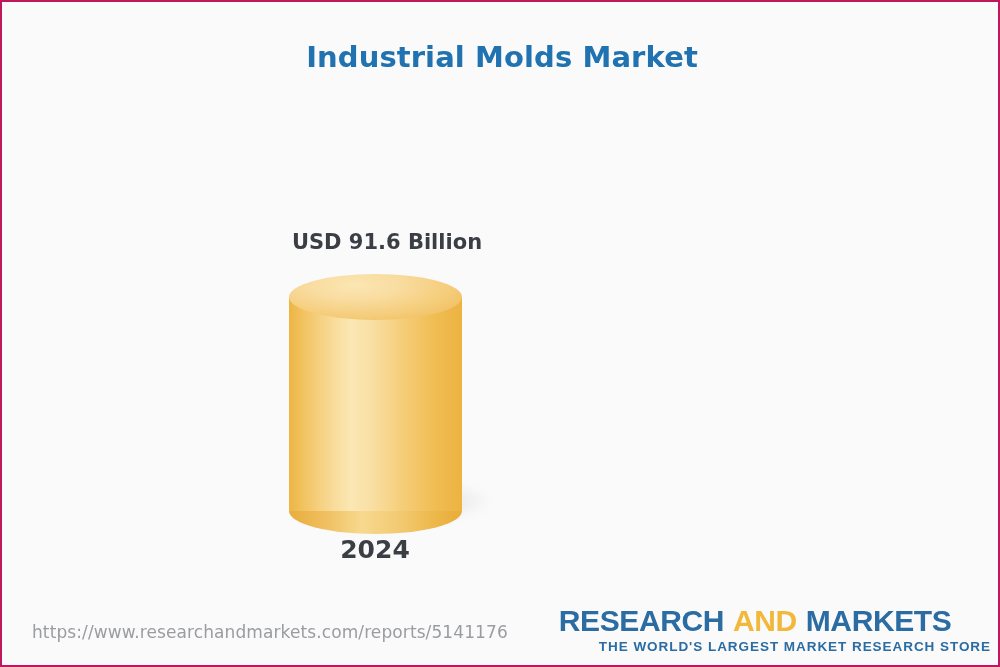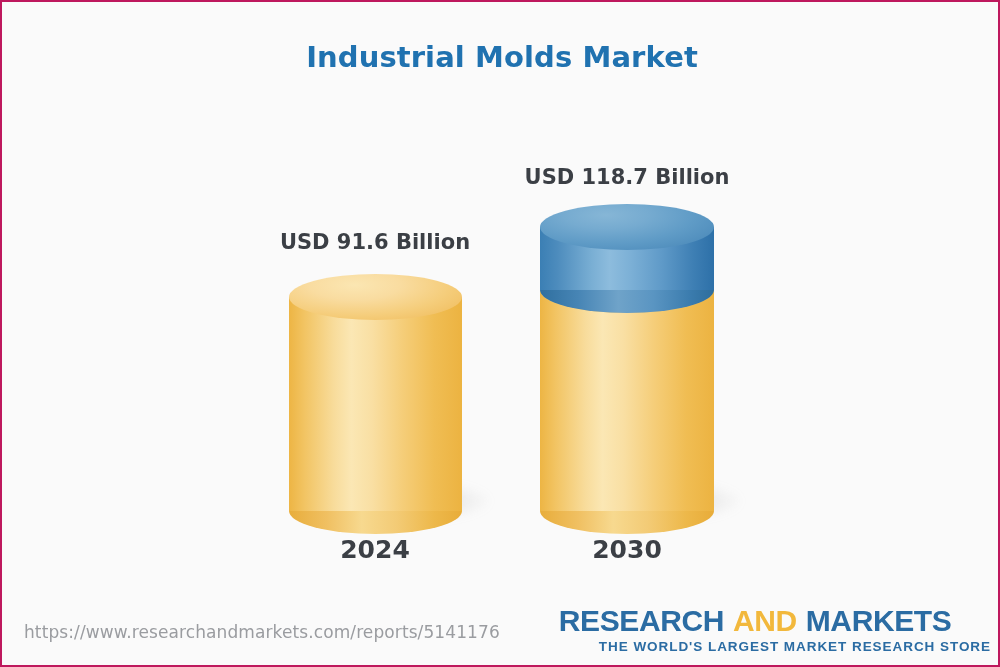--- a/index.html
+++ b/index.html
@@ -187,21 +187,21 @@
   
   #footer {
     position: absolute;
     left: 0;
     bottom: 0;
     width: 1000px;
     height: 67px;
   }
   #source-url {
     position: absolute;
-    left: 22px;
+    left: 30px;
     top: 24px;
     font-size: 17px;
     color: #9a9ca0;
     letter-spacing: 0.1px;
   }
   #logo {
     position: absolute;
     right: 11px;
     top: 8px;
     text-align: left;
@@ -232,59 +232,36 @@
 
 <div id="page">
 
   <div id="chart-title">Industrial Molds Market</div>
 
 
   <div id="plot-area">
 
     <div class="bar-group" style="left:203px; top:0; width:340px; height:600px;">
 
-      <div class="value-label" style="left:0; top:228px;">USD 91.6 Billion</div>
+      <div class="value-label" style="left:12px; top:228px;">USD 91.6 Billion</div>
 
       <div class="cylinder" style="left:84px; top:272px; width:173px; height:238px;">
 
         <div class="cyl-shadow" style="left:10px; top:206px; width:190px; height:42px;"></div>
 
         <div class="seg" style="top:0; height:238px;">
           <div class="seg-bottom fill-yellow-bottom" style="top:214px; height:46px;"></div>
           <div class="seg-body fill-yellow-body" style="top:23px; height:214px;"></div>
           <div class="seg-top fill-yellow-top" style="top:0; height:46px;"></div>
         </div>
       </div>
 
       <div class="category-label" style="left:0; top:533px;">2024</div>
     </div>
 
-    <div class="bar-group" style="left:455px; top:0; width:340px; height:600px;">
-
-      <div class="value-label" style="left:0; top:163px;">USD 118.7 Billion</div>
-
-      <div class="cylinder" style="left:83px; top:202px; width:174px; height:308px;">
-
-        <div class="cyl-shadow" style="left:10px; top:276px; width:190px; height:42px;"></div>
-
-        <div class="seg" style="top:63px; height:245px;">
-          <div class="seg-bottom fill-yellow-bottom" style="top:221px; height:46px;"></div>
-          <div class="seg-body fill-yellow-body" style="top:23px; height:221px;"></div>
-          <div class="seg-top fill-yellow-top" style="top:0; height:46px;"></div>
-        </div>
-
-        <div class="seg" style="top:0; height:109px;">
-          <div class="seg-bottom fill-blue-bottom" style="top:63px; height:46px;"></div>
-          <div class="seg-body fill-blue-body" style="top:23px; height:63px;"></div>
-          <div class="seg-top fill-blue-top" style="top:0; height:46px;"></div>
-        </div>
-      </div>
-
-      <div class="category-label" style="left:0; top:533px;">2030</div>
-    </div>
 
   </div>
 
   <div id="footer">
 
     <a id="source-url" href="#" style="text-decoration:none; color:#9a9ca0;">https://www.researchandmarkets.com/reports/5141176</a>
 
     <div id="logo">
       <div id="logo-wordmark">
         <span class="logo-blue">RESEARCH</span><span style="display:inline-block;width:9px;"></span><span id="logo-and">AND</span><span style="display:inline-block;width:9px;"></span><span class="logo-blue">MARKETS</span>

